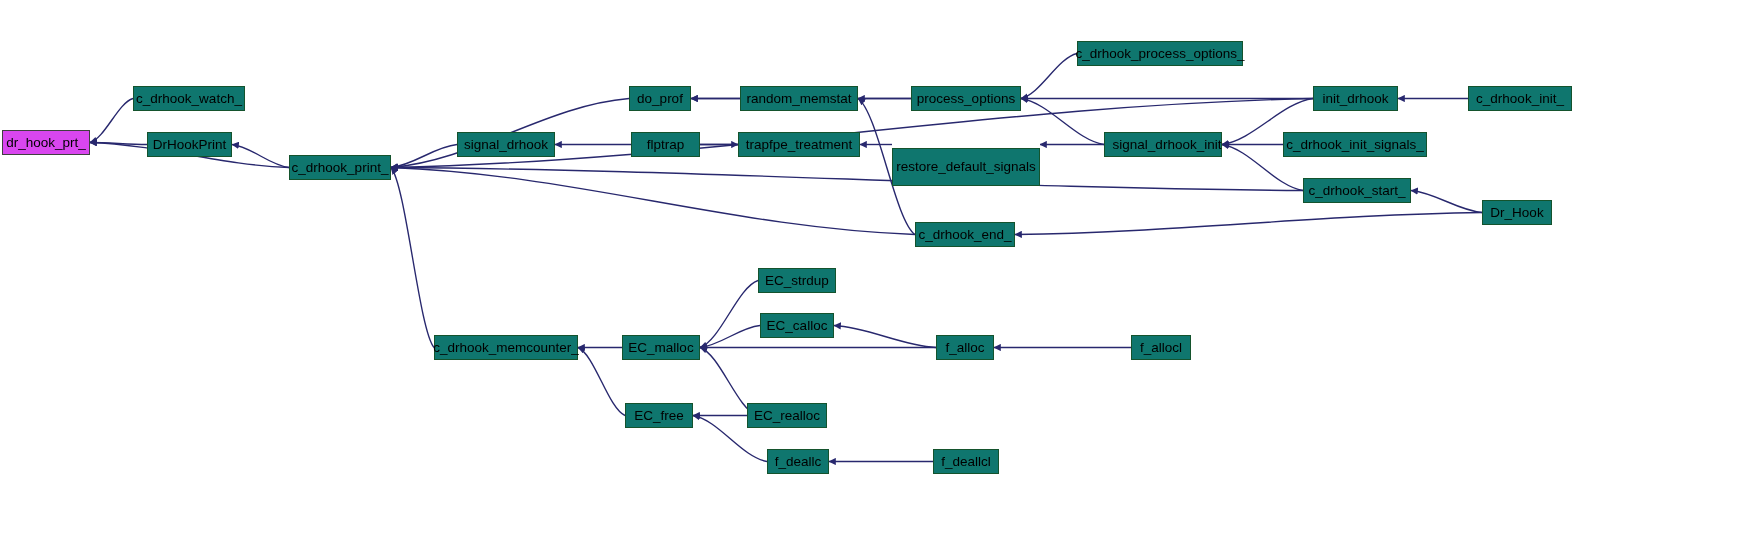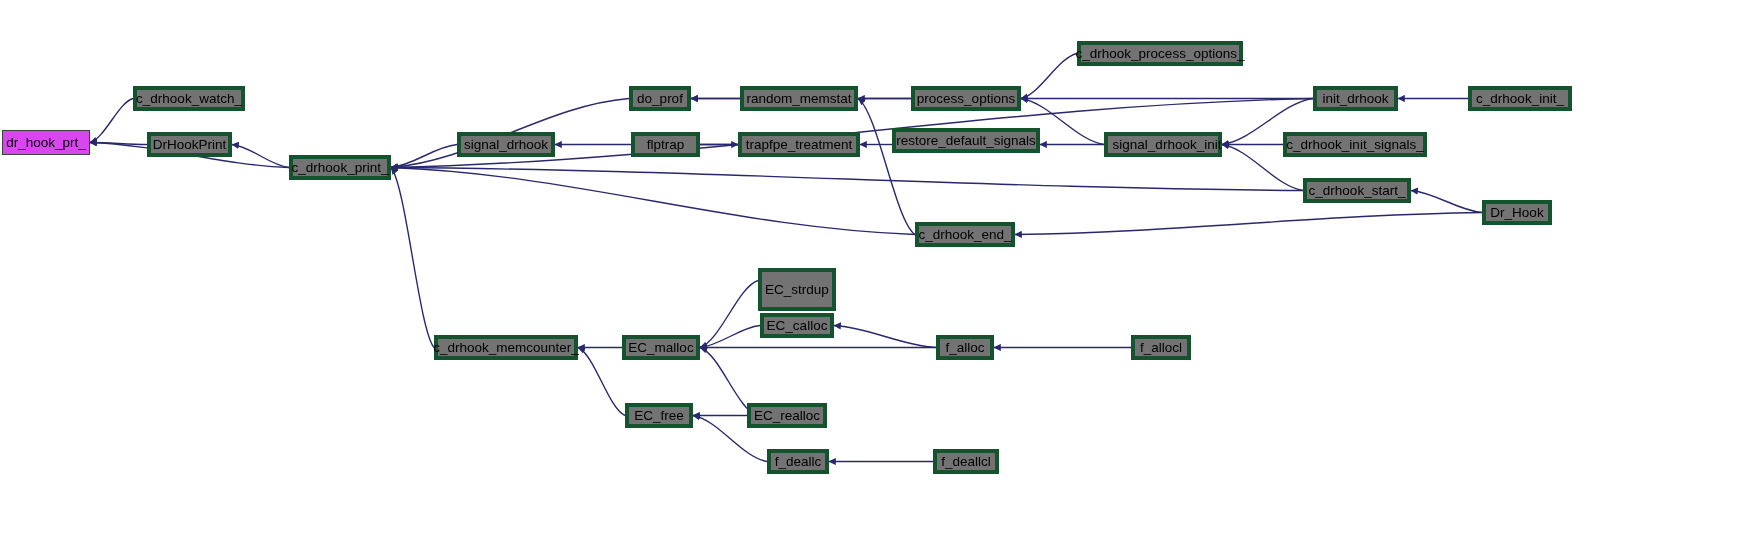--- a/index.html
+++ b/index.html
@@ -2,22 +2,22 @@
 <html><head>
 <meta charset="utf-8">
 <style>
   html,body{margin:0;padding:0;background:#ffffff;}
   body{font-family:"Liberation Sans", sans-serif;}
   #canvas{position:relative;width:1752px;height:535px;background:#ffffff;overflow:hidden;}
   svg#edges{position:absolute;left:0;top:0;width:1752px;height:535px;}
   .node{
     position:absolute;
     box-sizing:border-box;
-    border:4px solid #14532d;
-    background:#737373;
+    border:1px solid #14532d;
+    background:#0f766e;
     color:#000000;
     font-size:13.5px;
     line-height:1;
     display:flex;
     align-items:center;
     justify-content:center;
     white-space:nowrap;
     letter-spacing:0px;
   }
   .node.root{
@@ -101,21 +101,21 @@
       </div>
       <div class="node" style="left: 740px; top: 86px; width: 118px; height: 25px;">
         <span>random_memstat</span>
       </div>
       <div class="node" style="left: 738px; top: 132px; width: 122px; height: 25px;">
         <span>trapfpe_treatment</span>
       </div>
       <div class="node" style="left: 911px; top: 86px; width: 110px; height: 25px;">
         <span>process_options</span>
       </div>
-      <div class="node" style="left: 892px; top: 128px; width: 148px; height: 25px; justify-content: center;">
+      <div class="node" style="left: 892px; top: 148px; width: 148px; height: 38px; justify-content: center;">
         <span>restore_default_signals</span>
       </div>
       <div class="node" style="left: 1077px; top: 41px; width: 166px; height: 25px;">
         <span>c_drhook_process_options_</span>
       </div>
       <div class="node" style="left: 1104px; top: 132px; width: 118px; height: 25px; padding-left: 8px;">
         <span>signal_drhook_init</span>
       </div>
       <div class="node" style="left: 1313px; top: 86px; width: 85px; height: 25px;">
         <span>init_drhook</span>
@@ -134,21 +134,21 @@
       </div>
       <div class="node" style="left: 915px; top: 222px; width: 100px; height: 25px;">
         <span>c_drhook_end_</span>
       </div>
       <div class="node" style="left: 434px; top: 335px; width: 144px; height: 25px;">
         <span>c_drhook_memcounter_</span>
       </div>
       <div class="node" style="left: 622px; top: 335px; width: 78px; height: 25px;">
         <span>EC_malloc</span>
       </div>
-      <div class="node" style="left: 758px; top: 268px; width: 78px; height: 43px;">
+      <div class="node" style="left: 758px; top: 268px; width: 78px; height: 25px;">
         <span>EC_strdup</span>
       </div>
       <div class="node" style="left: 760px; top: 313px; width: 74px; height: 25px;">
         <span>EC_calloc</span>
       </div>
       <div class="node" style="left: 936px; top: 335px; width: 58px; height: 25px;">
         <span>f_alloc</span>
       </div>
       <div class="node" style="left: 1131px; top: 335px; width: 60px; height: 25px;">
         <span>f_allocl</span>

